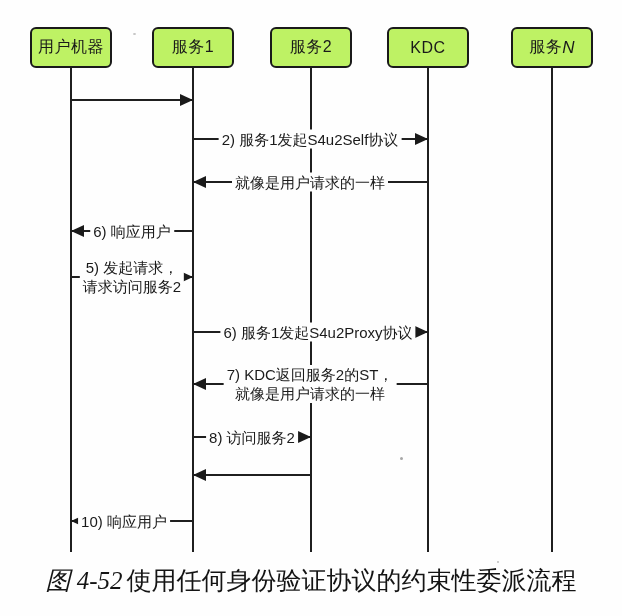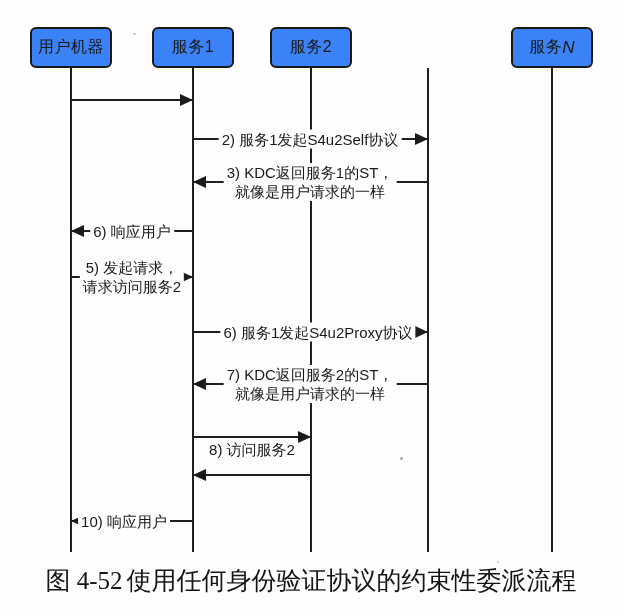--- a/index.html
+++ b/index.html
@@ -7,21 +7,21 @@
     position:relative;
     width:622px;height:616px;
     background:#fefefe;
     overflow:hidden;
     font-family:"Liberation Sans", sans-serif;
     color:#1a1a1a;
   }
   .diagram{position:absolute;left:0;top:0;width:622px;height:560px;}
   .actor-box{
     position:absolute;top:27px;width:82px;height:41px;
-    background:#3b82f6;
+    background:#bef264;
     border:2.5px solid #1a1a1a;border-radius:6px;
     box-sizing:border-box;
     display:flex;align-items:center;justify-content:center;
     font-size:16px;letter-spacing:0.5px;
     z-index:5;
   }
   .actor-box .italic{font-style:italic;font-size:17px;letter-spacing:0;}
   .lifeline{
     position:absolute;top:68px;height:484px;width:2px;
     background:#1f1f1f;z-index:1;
@@ -43,37 +43,40 @@
     font-size:15px;line-height:19px;
     text-align:center;white-space:nowrap;
   }
   .caption{
     position:absolute;left:0;top:564px;width:622px;
     text-align:center;
     font-family:"Liberation Serif", serif;
     font-size:25px;line-height:34px;color:#141414;
     z-index:6;
   }
-  .caption .num{margin-right:4px;}
+  .caption .num{margin-right:4px;font-style:italic;}
   .speck{position:absolute;border-radius:50%;z-index:0;}
 </style>
 </head>
 <body>
 
 <div class="page">
   <div class="diagram">
 
     <div class="actor-box" style="left:30px">
       <span>用户机器</span>
     </div>
     <div class="actor-box" style="left:152px">
       <span>服务1</span>
     </div>
     <div class="actor-box" style="left:270px">
       <span>服务2</span>
+    </div>
+    <div class="actor-box" style="left:387px">
+      <span>KDC</span>
     </div>
     <div class="actor-box" style="left:511px">
       <span>服务</span>
         <span class="italic">N</span>
     </div>
 
     <div class="lifeline" style="left:70px"></div>
     <div class="lifeline" style="left:192px"></div>
     <div class="lifeline" style="left:310px"></div>
     <div class="lifeline" style="left:427px"></div>
@@ -84,21 +87,20 @@
 
     <div class="msg-line" style="left:193px;top:138px;width:235px"></div>
     <div class="arrow-right" style="left:415px;top:133px"></div>
     <div class="msg-label" style="left:310px;top:139px">
       <div>2) 服务1发起S4u2Self协议</div>
     </div>
 
     <div class="msg-line" style="left:193px;top:181px;width:235px"></div>
     <div class="arrow-left" style="left:193px;top:176px"></div>
     <div class="msg-label" style="left:310px;top:182px">
-      <div>3) KDC返回服务1的ST，</div>
       <div>就像是用户请求的一样</div>
     </div>
 
     <div class="msg-line" style="left:71px;top:230px;width:122px"></div>
     <div class="arrow-left" style="left:71px;top:225px"></div>
     <div class="msg-label" style="left:132px;top:231px">
       <div>6) 响应用户</div>
     </div>
 
     <div class="msg-line" style="left:71px;top:276px;width:122px"></div>
@@ -116,21 +118,21 @@
 
     <div class="msg-line" style="left:193px;top:383px;width:235px"></div>
     <div class="arrow-left" style="left:193px;top:378px"></div>
     <div class="msg-label" style="left:310px;top:384px">
       <div>7) KDC返回服务2的ST，</div>
       <div>就像是用户请求的一样</div>
     </div>
 
     <div class="msg-line" style="left:193px;top:436px;width:118px"></div>
     <div class="arrow-right" style="left:298px;top:431px"></div>
-    <div class="msg-label" style="left:252px;top:449px">
+    <div class="msg-label" style="left:252px;top:437px">
       <div>8) 访问服务2</div>
     </div>
 
     <div class="msg-line" style="left:193px;top:474px;width:118px"></div>
     <div class="arrow-left" style="left:193px;top:469px"></div>
 
     <div class="msg-line" style="left:71px;top:520px;width:122px"></div>
     <div class="arrow-left" style="left:71px;top:515px"></div>
     <div class="msg-label" style="left:124px;top:521px">
       <div>10) 响应用户</div>

